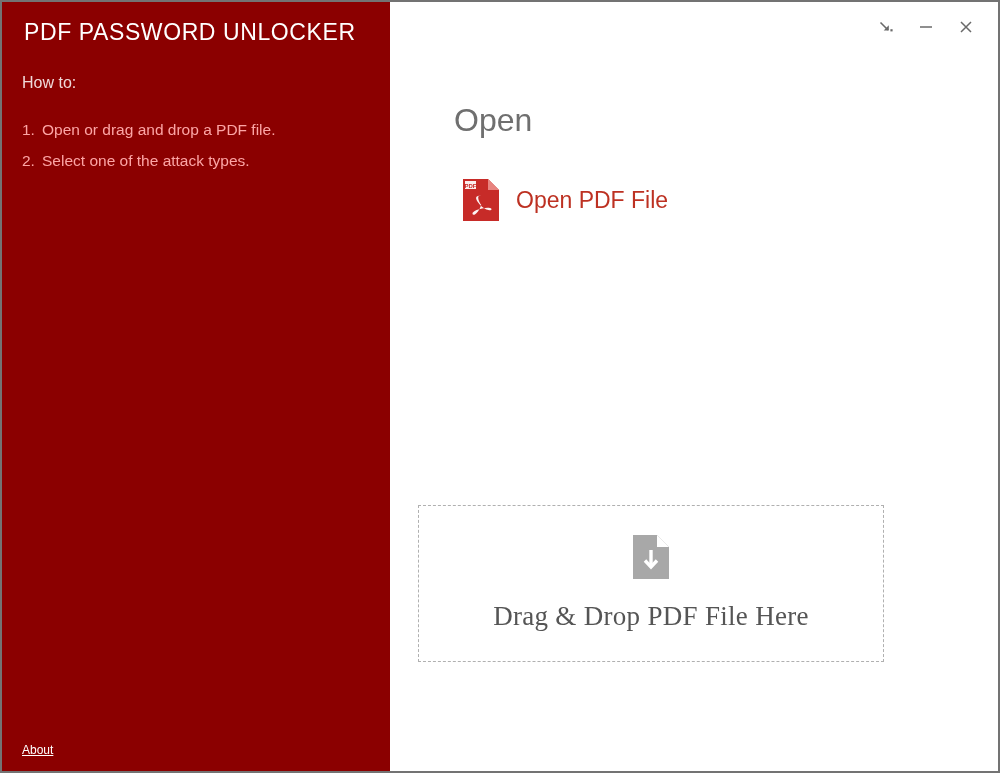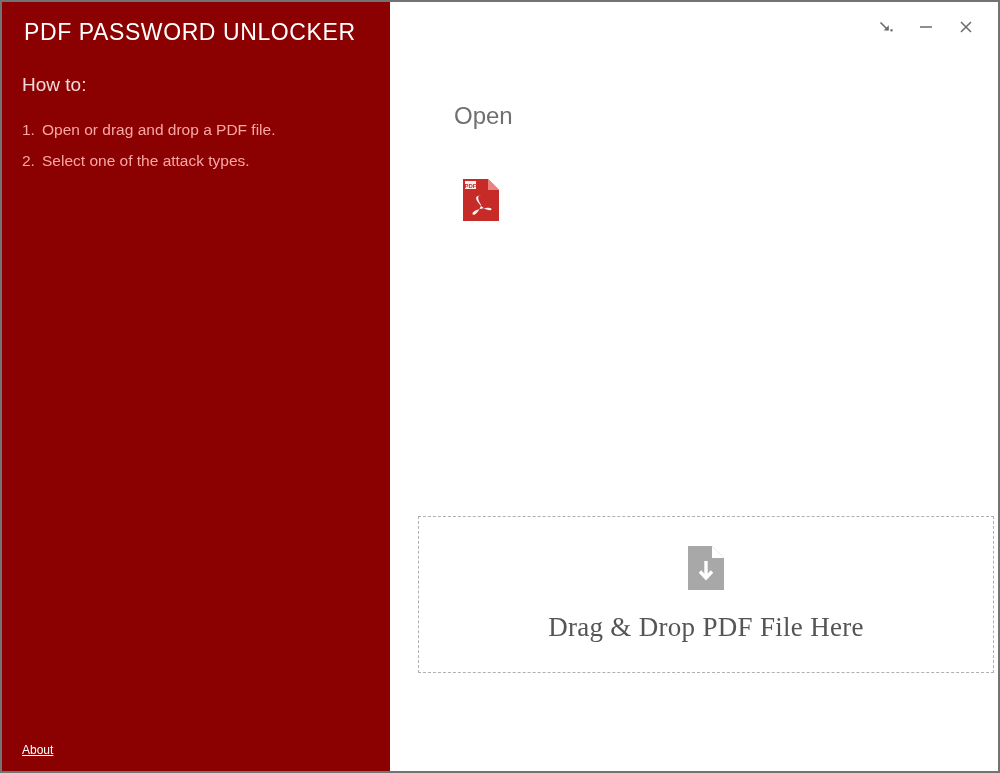--- a/index.html
+++ b/index.html
@@ -44,21 +44,21 @@
     letter-spacing: 0.6px;
     color: #ffffff;
     font-weight: 400;
     white-space: nowrap;
   }
 
   .howto-heading {
     position: absolute;
     left: 20px;
     top: 72px;
-    font-size: 19px;
+    font-size: 16px;
     color: #f0dada;
     font-weight: 400;
   }
 
   .howto-list {
     position: absolute;
     left: 20px;
     top: 112px;
     width: 350px;
     list-style: none;
@@ -117,21 +117,21 @@
     padding: 0;
     color: #6a6a6a;
   }
   .win-btn svg { display: block; }
 
   
   .open-heading {
     position: absolute;
     left: 64px;
     top: 100px;
-    font-size: 24px;
+    font-size: 32px;
     color: #6f6f6f;
     font-weight: 400;
   }
 
   .open-file-row {
     position: absolute;
     left: 72px;
     top: 176px;
     display: flex;
     align-items: center;
@@ -146,22 +146,22 @@
   .open-file-label {
     font-size: 23px;
     color: #bd3122;
     white-space: nowrap;
   }
 
   
   .drop-zone {
     position: absolute;
     left: 28px;
-    top: 514px;
-    width: 576px;
+    top: 503px;
+    width: 466px;
     height: 157px;
     box-sizing: border-box;
     border: 1px dashed #b0b0b0;
     display: flex;
     flex-direction: column;
     align-items: center;
     justify-content: center;
     cursor: pointer;
     text-align: right;
   }
@@ -237,20 +237,21 @@
     <div class="open-file-row">
       <span class="pdf-icon">
         <svg width="38" height="44" viewBox="0 0 38 44" fill="none">
           <path d="M1 1 H26 L37 12 V43 H1 Z" fill="#c72b28"></path>
           <path d="M26 1 L37 12 H26 Z" fill="#e8837f"></path>
           <rect x="3" y="3" width="11" height="8" fill="#ffffff" opacity="0.92"></rect>
           <text x="8.5" y="9.6" font-family="Liberation Sans, sans-serif" font-size="6" fill="#c72b28" text-anchor="middle" font-weight="bold">PDF</text>
           <path d="M19 17 c-2.4 0 -3.2 1.8 -2.6 4.2 c0.5 2 1.6 4.1 2.9 5.9 c-1.8 4.6 -4 8 -6.4 9.3 c-1.3 0.7 -2.2 0.3 -2.4 -0.5 c-0.3 -1.2 1.2 -2.6 4.1 -3.8 c3.6 -1.5 8.6 -2.5 12.1 -2.3 c2 0.1 2.9 0.7 2.8 1.5 c-0.1 0.9 -1.3 1.2 -3.1 0.8 c-2.6 -0.6 -5.8 -2.6 -8.5 -5.4 c-1.6 -1.6 -2.9 -3.4 -3.5 -5.1 c-0.6 -1.7 -0.3 -3 0.9 -3.3 z" fill="#ffffff" opacity="0.95"></path>
         </svg>
       </span>
+      <span class="open-file-label">Open PDF File</span>
     </div>
 
     <div class="drop-zone">
       <span class="drop-doc-icon">
         <svg width="36" height="44" viewBox="0 0 36 44" fill="none">
           <path d="M0 0 H24 L36 12 V44 H0 Z" fill="#a8a8a8"></path>
           <path d="M24 0 L36 12 H24 Z" fill="#ffffff"></path>
           <path d="M18 15 V30" stroke="#ffffff" stroke-width="3.4"></path>
           <path d="M12 25.5 L18 32 L24 25.5" stroke="#ffffff" stroke-width="3.4" fill="none" stroke-linejoin="miter"></path>
         </svg>

